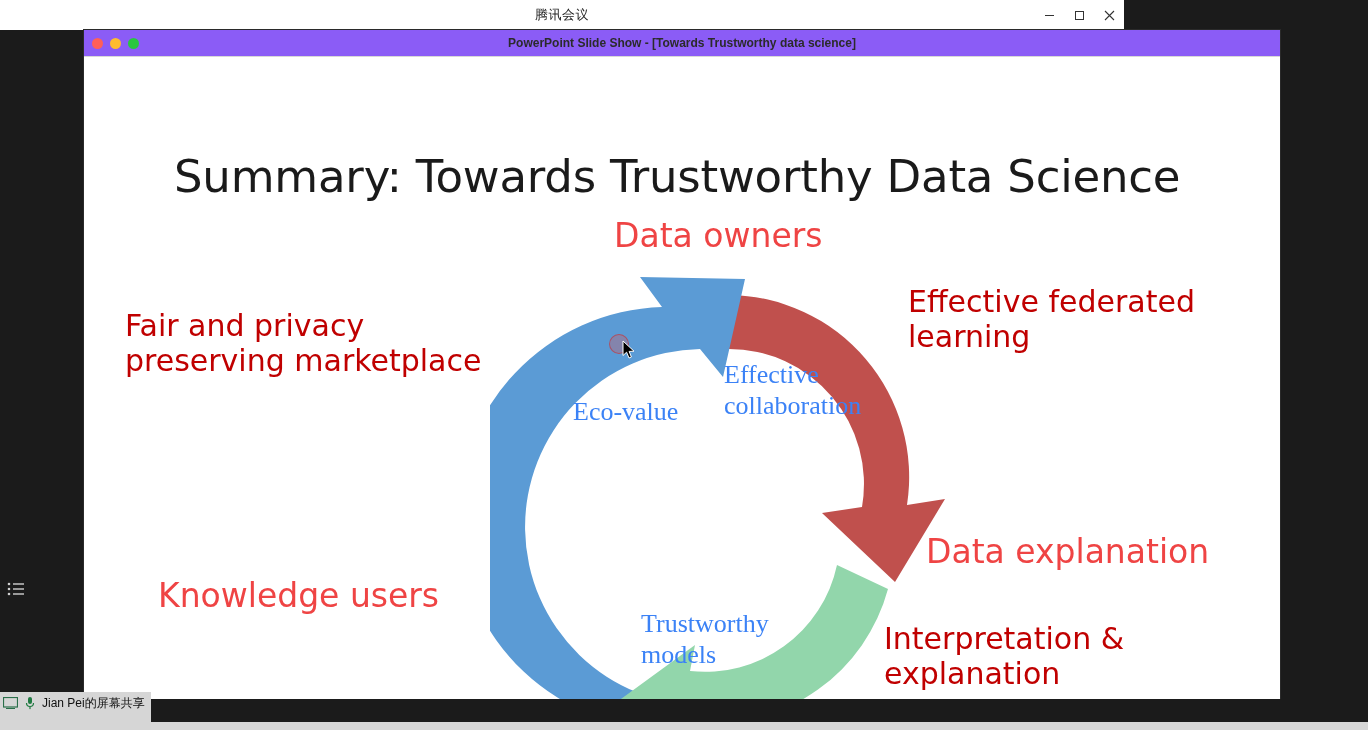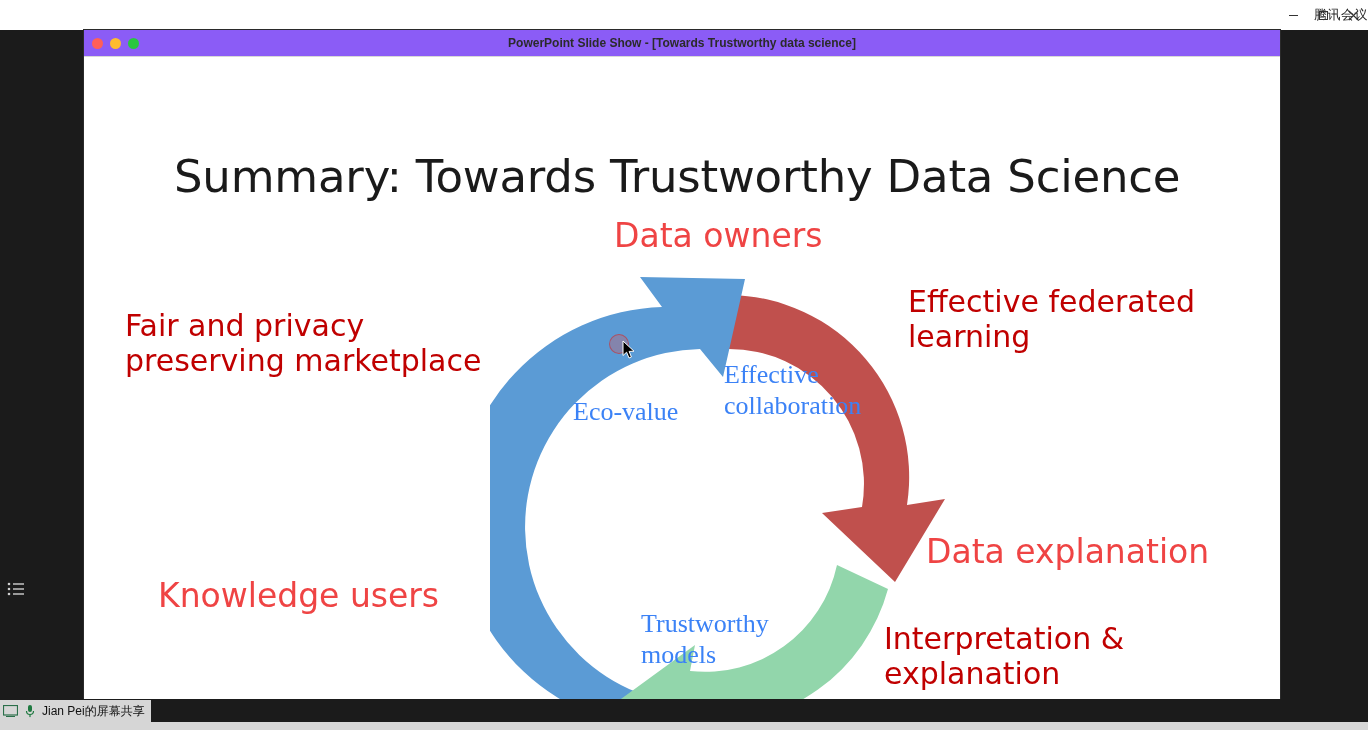--- a/index.html
+++ b/index.html
@@ -16,26 +16,26 @@
     position: relative;
     width: 1368px;
     height: 730px;
     background: #1b1b1b;
   }
 
   
   .app-titlebar {
     position: absolute;
     left: 0; top: 0;
-    width: 1368px;
+    width: 1124px;
     height: 30px;
     background: #ffffff;
     display: flex;
     align-items: center;
-    justify-content: flex-end;
+    justify-content: center;
   }
   .app-title {
     font-size: 13px;
     color: #222222;
     letter-spacing: 0.5px;
   }
   .win-controls {
     position: absolute;
     right: 0;
     top: 0;
@@ -202,21 +202,21 @@
 
   
   .share-bar {
     position: absolute;
     left: 0;
     bottom: 0;
     height: 22px;
     background: #d6d6d6;
     display: flex;
     align-items: center;
-    padding: 0 6px 8px 2px;
+    padding: 0 6px 16px 2px;
     gap: 4px;
   }
   .share-bar .mini-ico {
     width: 16px;
     height: 16px;
     display: flex;
     align-items: center;
     justify-content: center;
     color: #1f5f3f;
     font-size: 12px;

